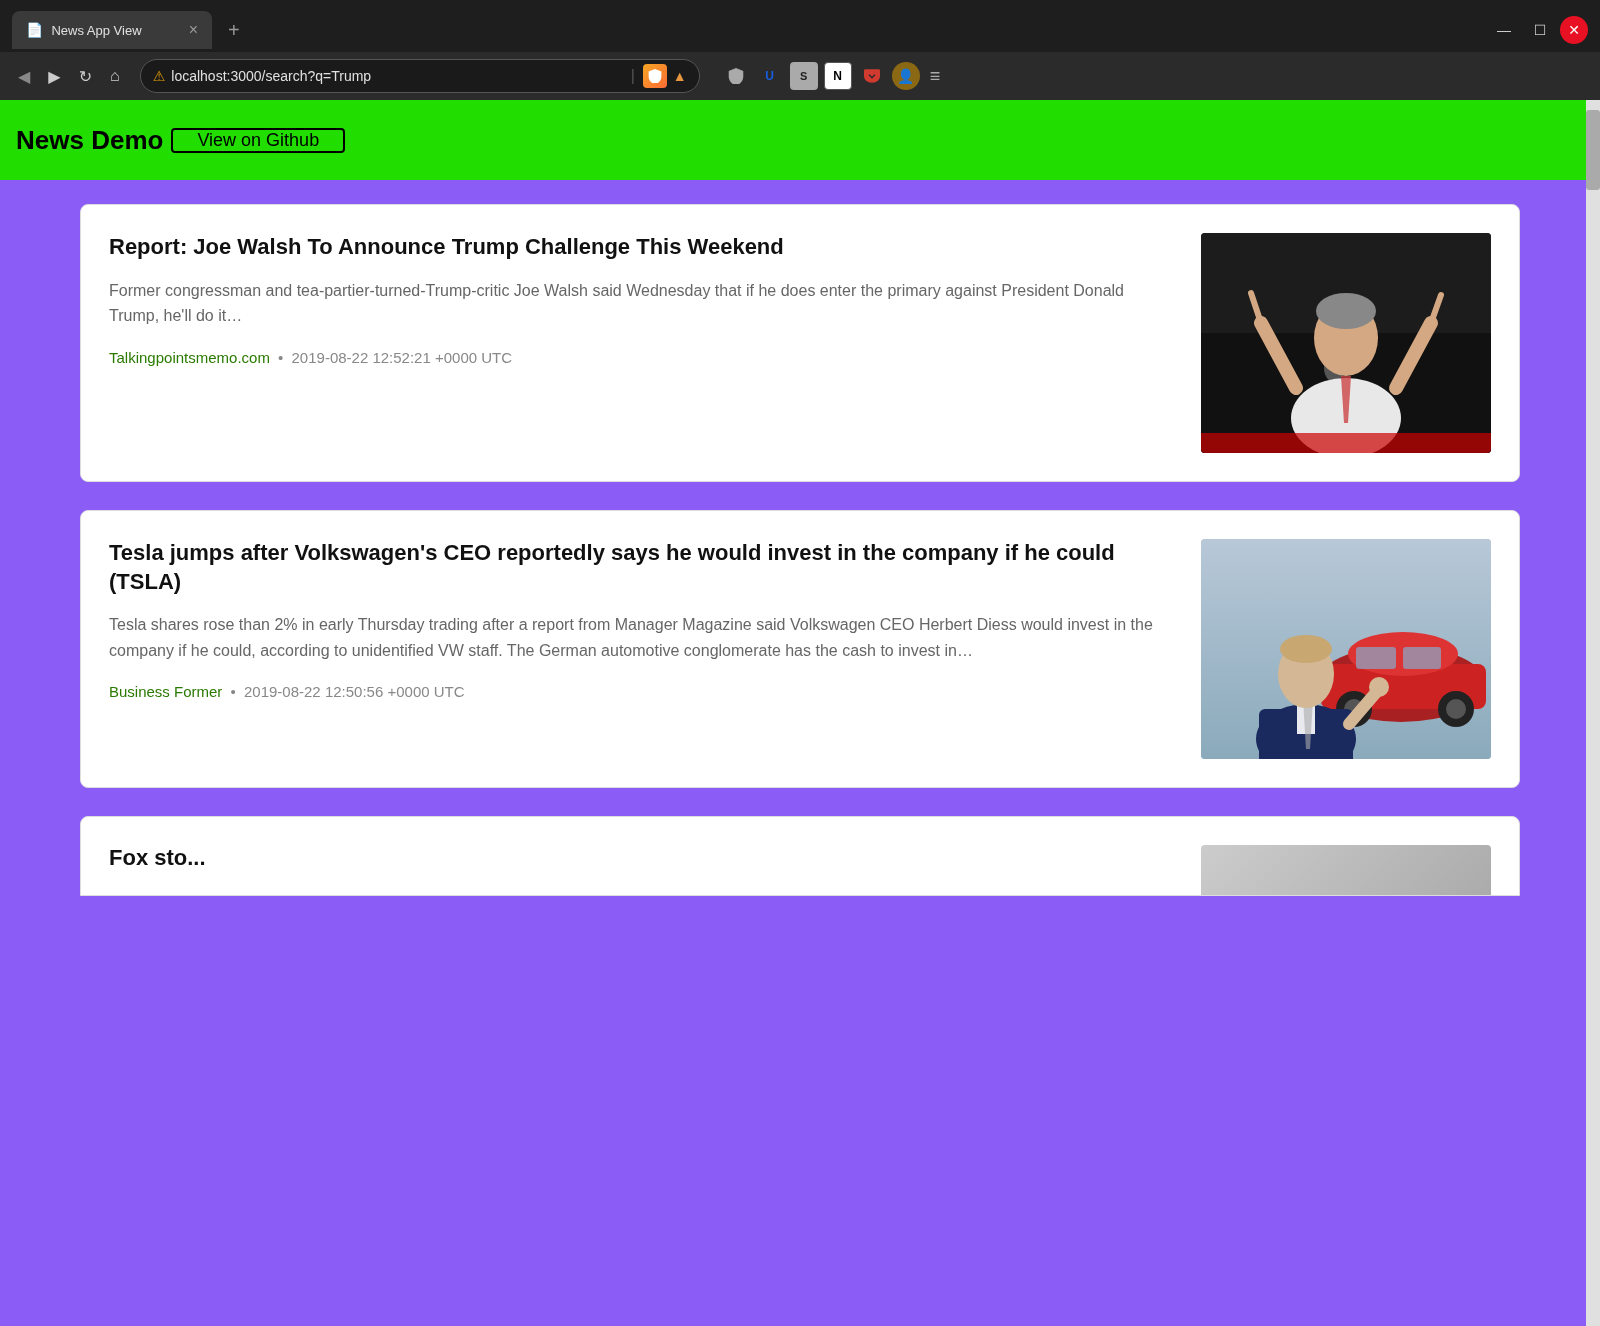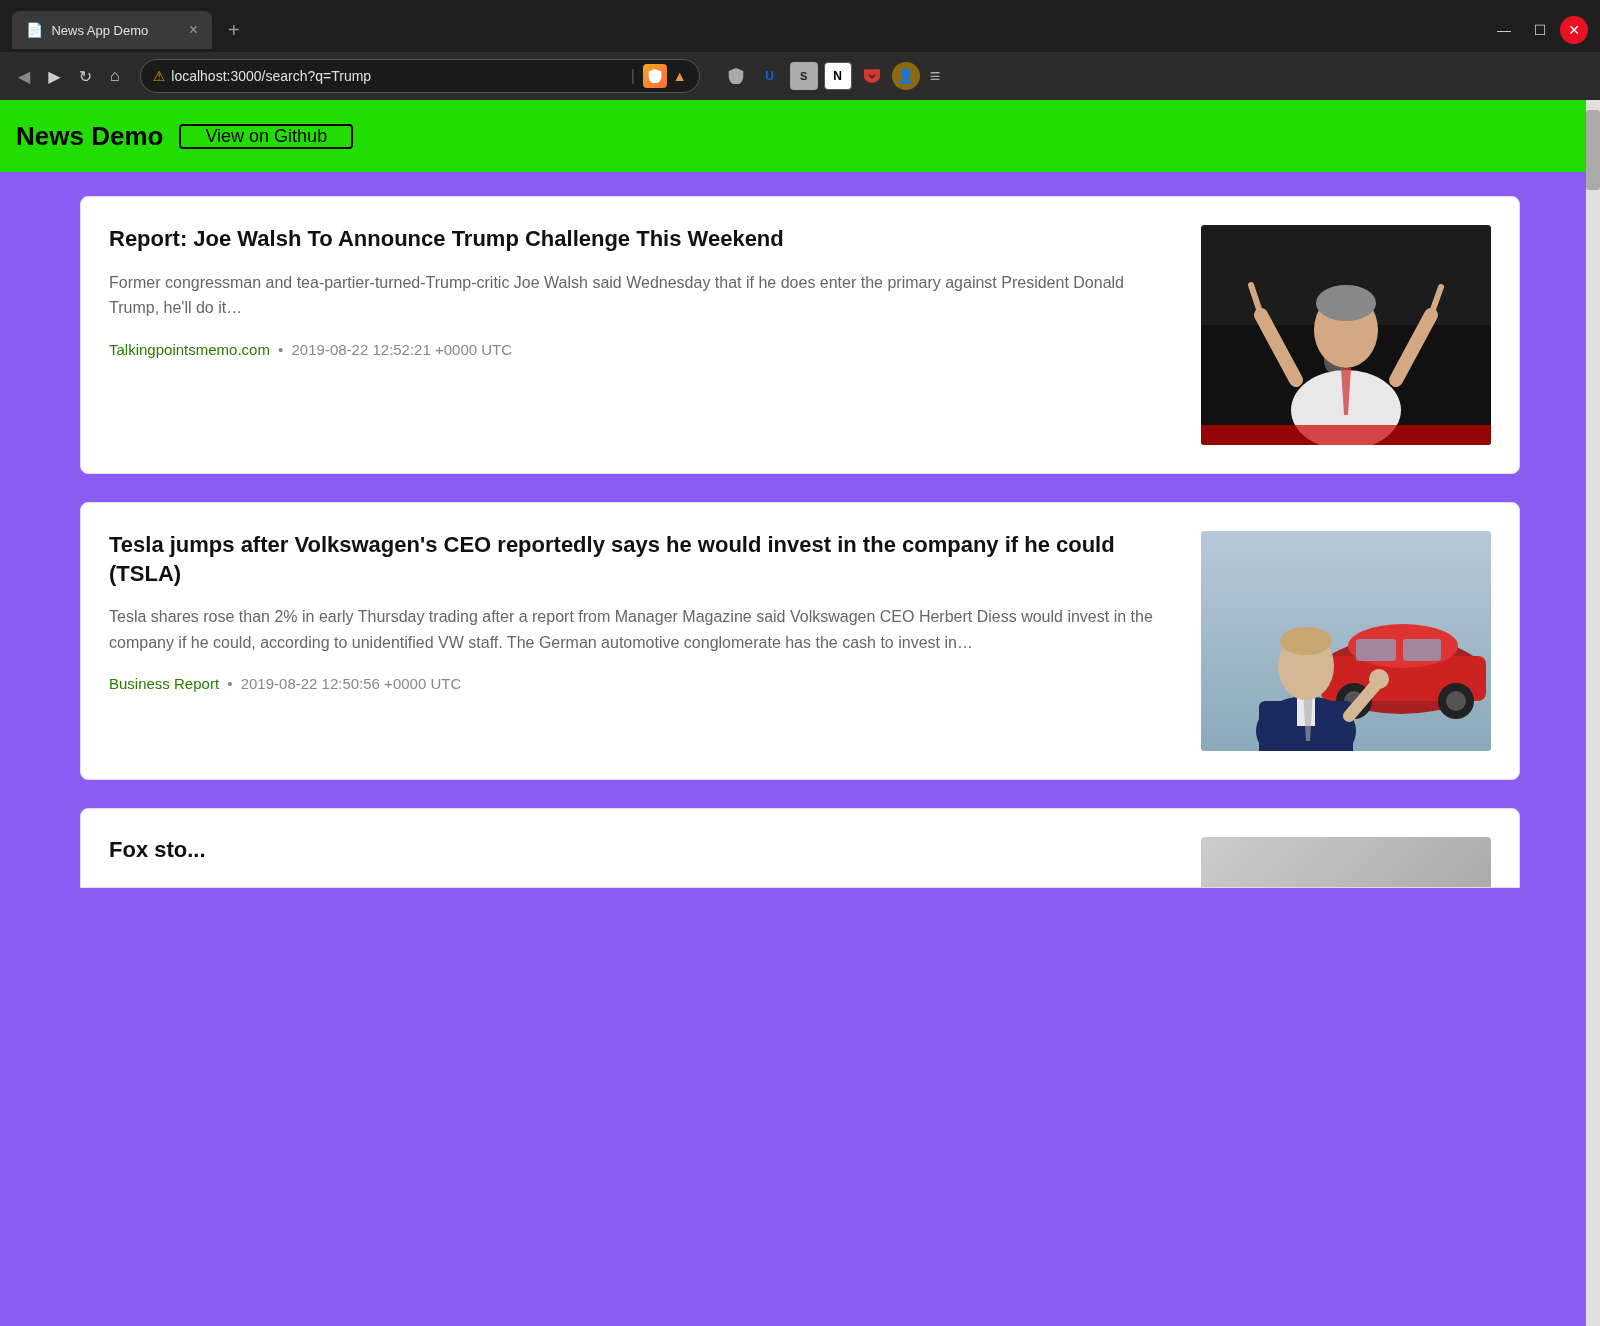--- a/index.html
+++ b/index.html
@@ -157,22 +157,22 @@
       cursor: pointer;
       padding: 4px;
     }
 
     
     .app-header {
       background: #22dd00;
       display: flex;
       align-items: center;
       padding: 0 16px;
-      height: 72px;
-      gap: 16px;
+      height: 80px;
+      gap: 8px;
     }
     .app-title {
       color: #000;
       font-size: 26px;
       font-weight: bold;
       white-space: nowrap;
     }
     .search-input {
       flex: 1;
       background: #1a9900;
@@ -314,21 +314,21 @@
     }
   </style>
 </head>
 <body>
 
 <div class="browser-chrome">
 
   <div class="tab-bar">
     <div class="tab">
       <span class="tab-icon">📄</span>
-      <span class="tab-title">News App Demo</span>
+      <span class="tab-title">News App View</span>
       <span class="close-btn">×</span>
     </div>
     <span class="new-tab-btn">+</span>
     <div class="window-controls">
       <div class="win-btn">—</div>
       <div class="win-btn">☐</div>
       <div class="win-btn close-win">✕</div>
     </div>
   </div>
 
@@ -414,21 +414,21 @@
         <rect x="0" y="200" width="290" height="20" fill="#cc0000" opacity="0.7"></rect>
       </svg>
     </div>
   </div>
 
   <div class="news-card">
     <div class="card-content">
       <div class="card-title">Tesla jumps after Volkswagen's CEO reportedly says he would invest in the company if he could (TSLA)</div>
       <div class="card-excerpt">Tesla shares rose than 2% in early Thursday trading after a report from Manager Magazine said Volkswagen CEO Herbert Diess would invest in the company if he could, according to unidentified VW staff. The German automotive conglomerate has the cash to invest in…</div>
       <div class="card-meta">
-        <span>Business Report</span>
+        <span>Business Former</span>
         <span class="bullet">•</span>
         <span class="timestamp">2019-08-22 12:50:56 +0000 UTC</span>
       </div>
     </div>
     <div class="card-image img2">
       <svg width="290" height="220" viewBox="0 0 290 220" xmlns="http://www.w3.org/2000/svg">
         <defs>
           <linearGradient id="skyGrad" x1="0" y1="0" x2="0" y2="1">
             <stop offset="0%" stop-color="#b8c8d8"></stop>
             <stop offset="100%" stop-color="#8aaabb"></stop>

